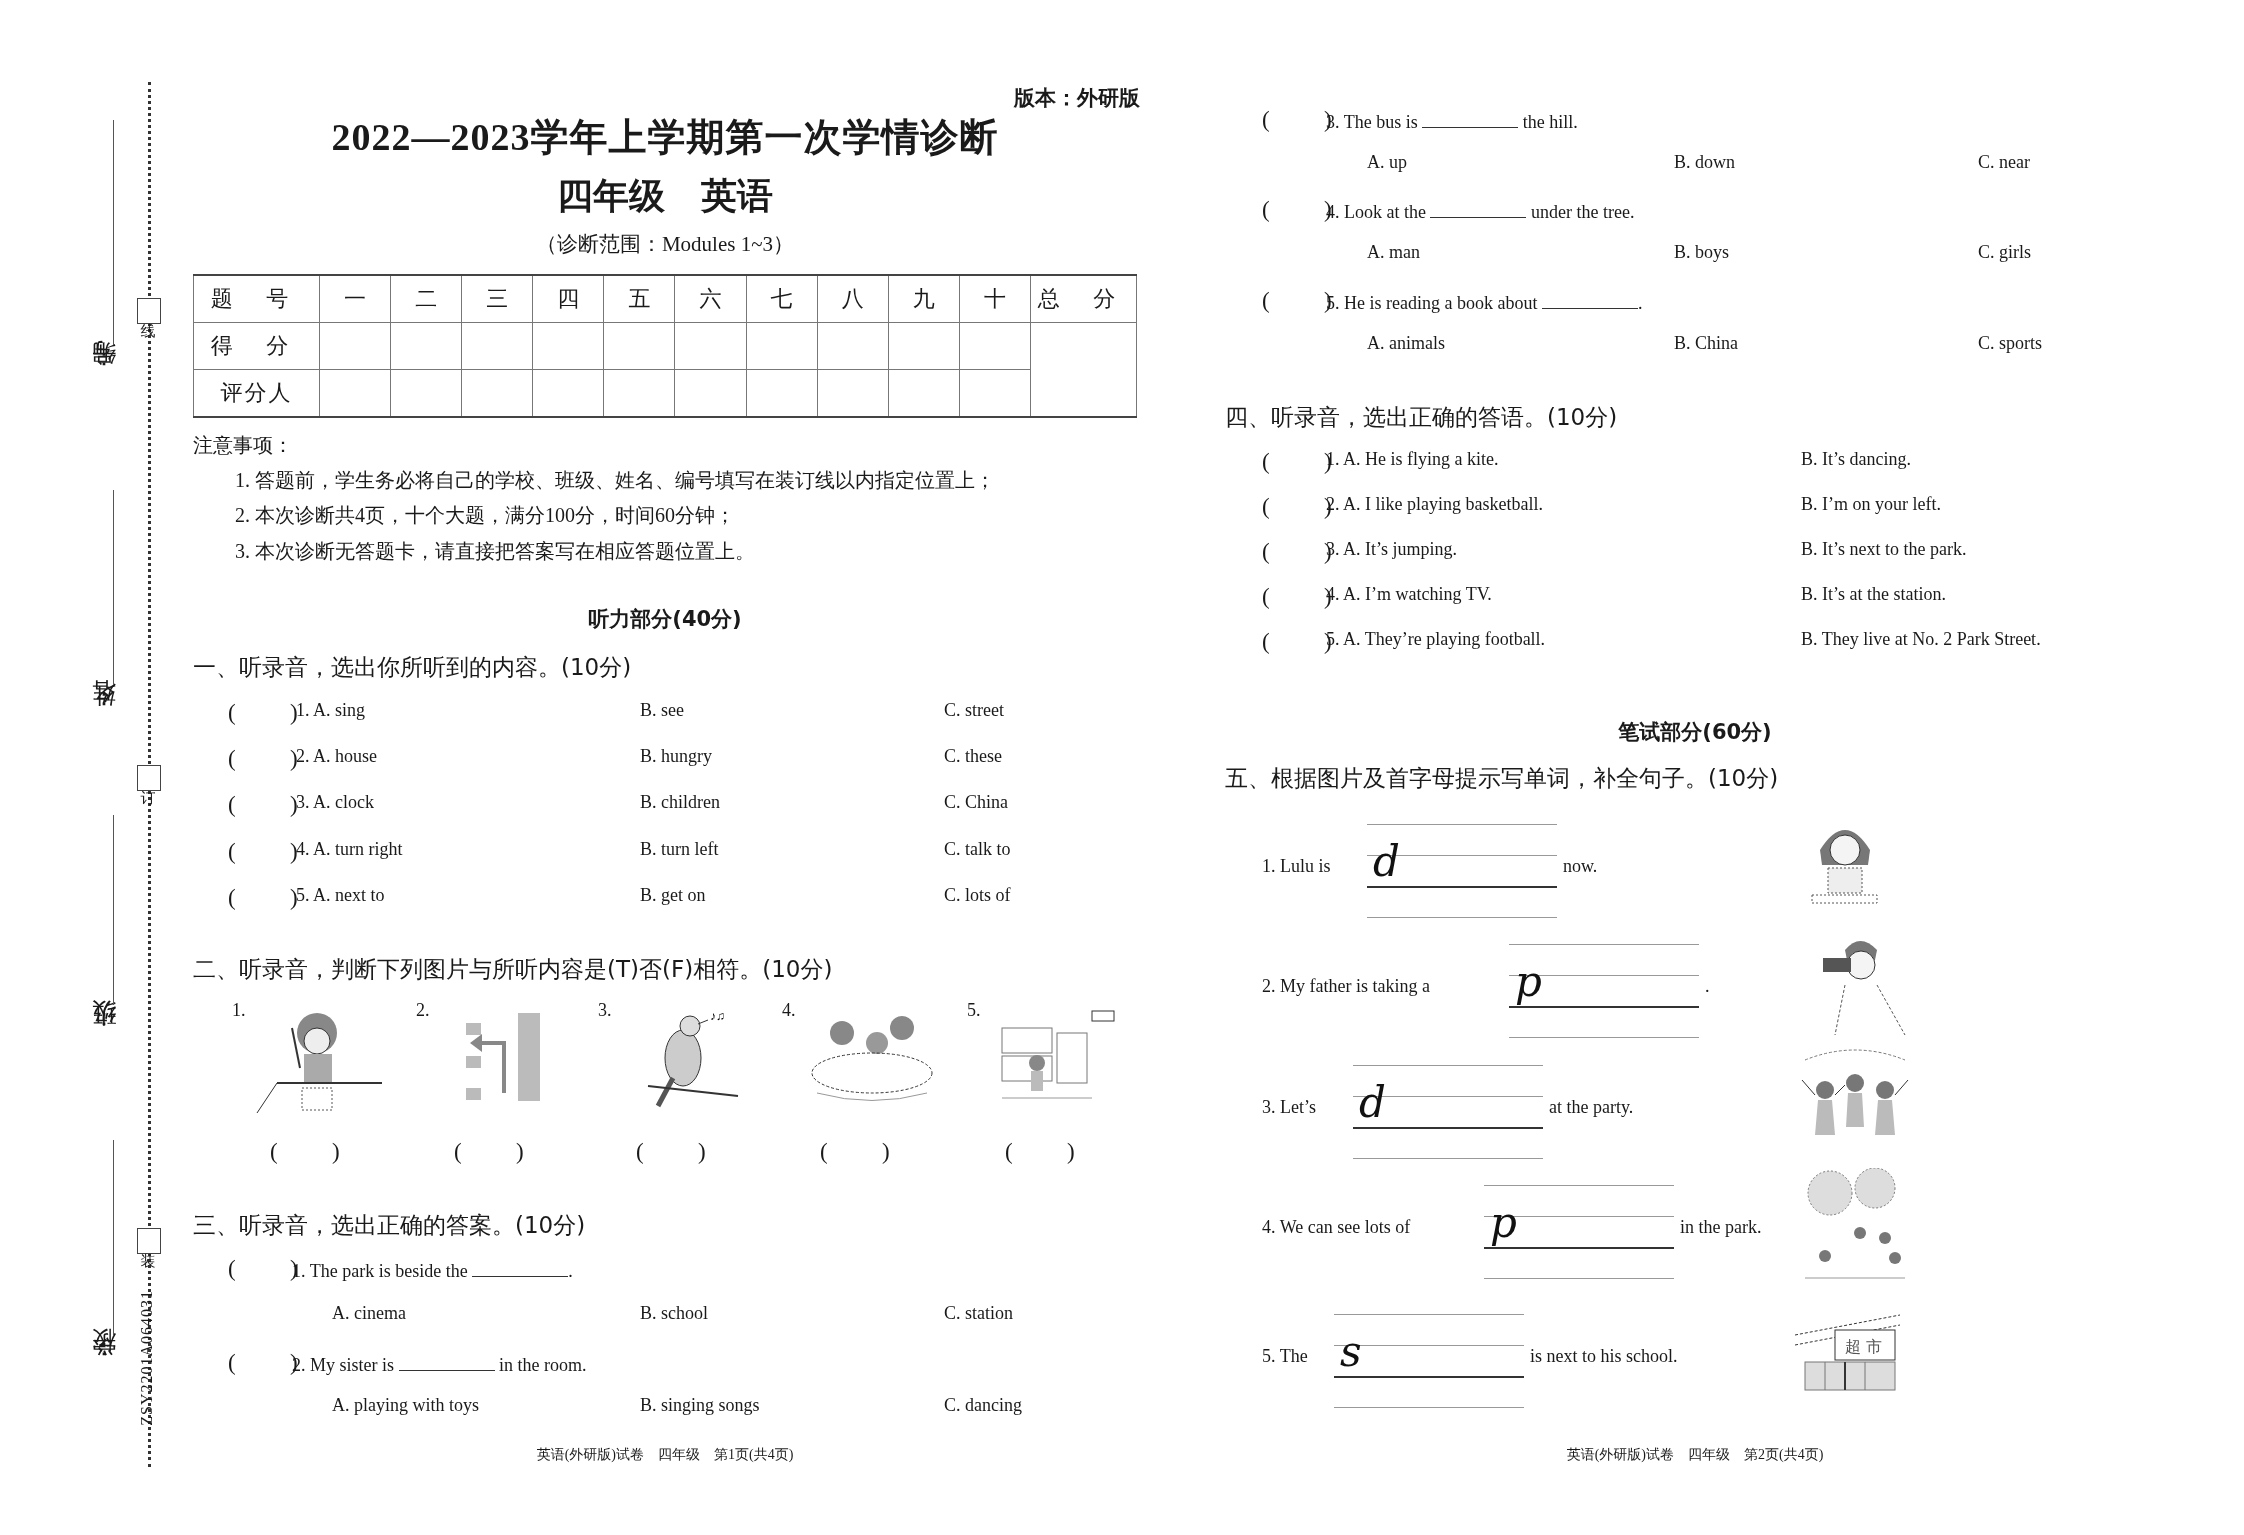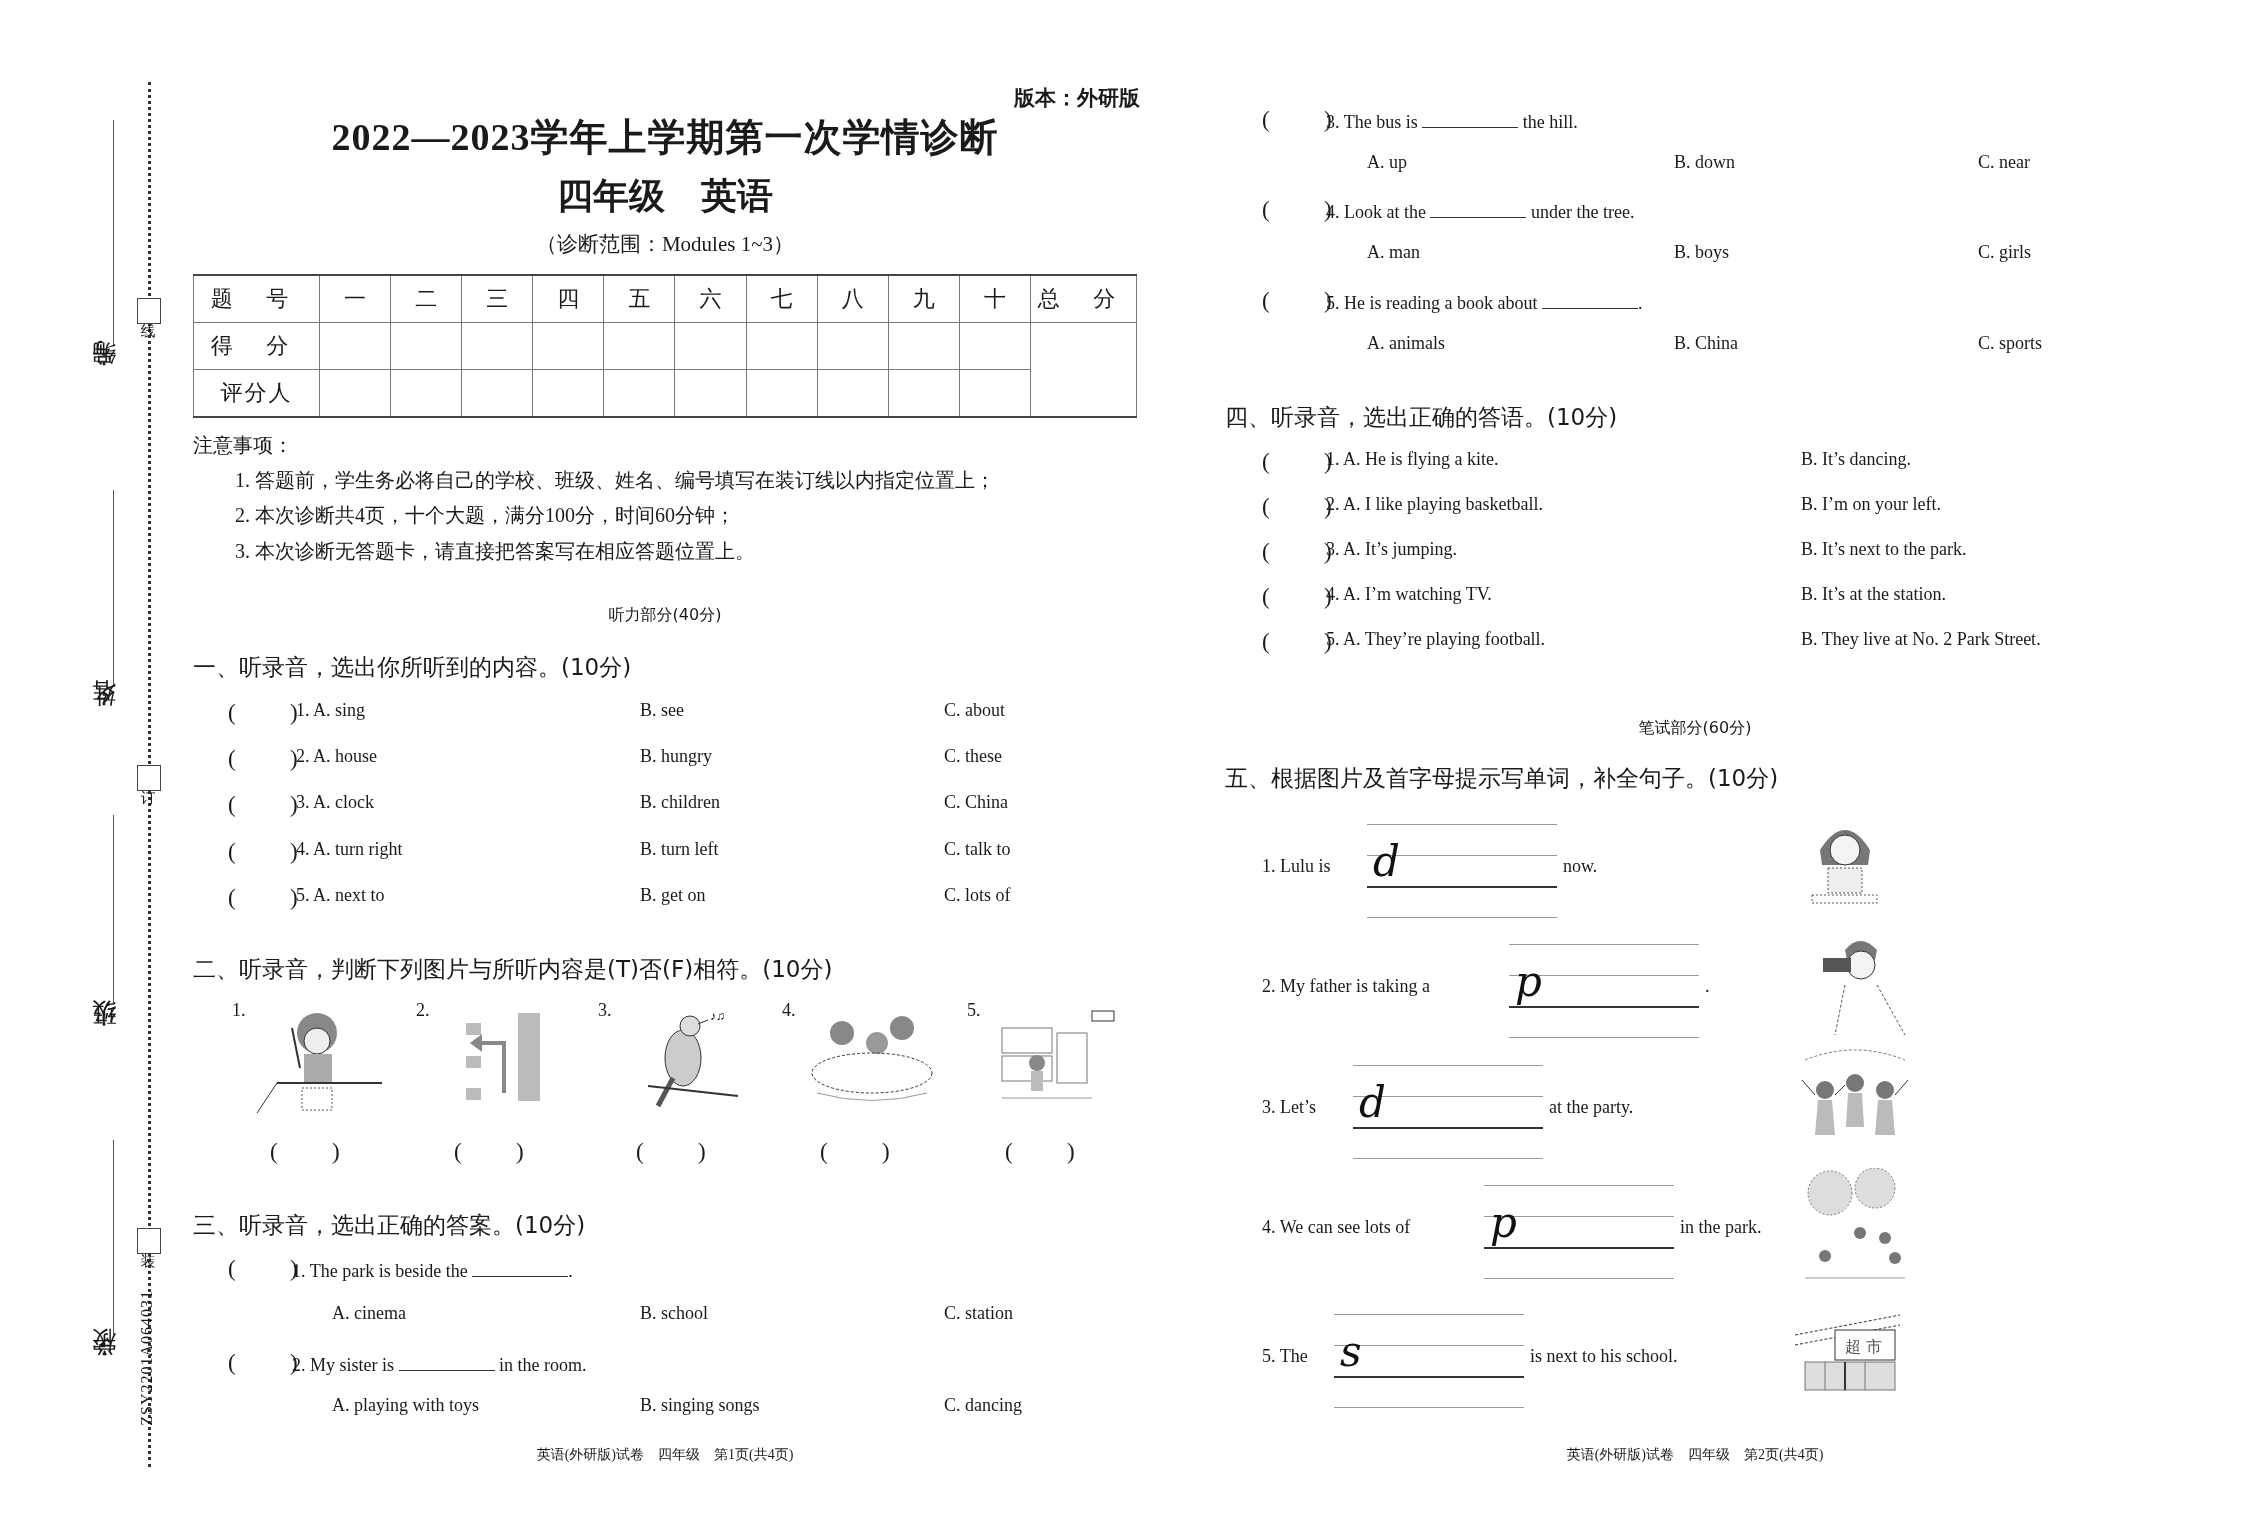--- a/index.html
+++ b/index.html
@@ -28,21 +28,21 @@
 
   table.score { position:absolute; left:193px; top:274px; width:944px; height:142px;
                 border-collapse:collapse; border-top:2px solid #444; border-bottom:2px solid #444; }
   table.score td { border:1px solid #777; text-align:center; font-size:22px; padding:0; height:46px; }
   table.score td.rh { width:125px; letter-spacing:14px; }
   table.score td.total { width:105px; letter-spacing:14px; }
 
   .notes-h { left:193px; top:432px; font-size:20px; }
   .note { left:235px; font-size:20px; }
 
-  .part-h { font-size:16px; font-weight:normal; }
+  .part-h { font-size:21px; font-weight:bold; }
   .sec-h { font-size:23px; }
   .q { font-size:18px; }
   .paren { font-size:23px; }
   .blank { display:inline-block; width:96px; border-bottom:1.5px solid #333; height:20px; vertical-align:baseline; }
 
   
   .wl { position:absolute; height:94px; }
   .wl .ln { position:absolute; left:0; right:0; height:0; }
   .wl .l1 { top:0; border-top:1.5px solid #999; }
   .wl .l2 { top:31px; border-top:1.5px solid #999; }
@@ -129,21 +129,21 @@
 
 <div class="abs hei part-h" style="left:193px;width:944px;text-align:center;top:605px">听力部分(40分)</div>
 
 <div class="abs hei sec-h" style="left:193px;top:652px">一、听录音，选出你所听到的内容。(10分)</div>
 <div id="sec1">
     <div class="abs paren" style="left: 228px; top: 700px;">(</div>
     <div class="abs" style="left: 240px; top: 700px; width: 48px; height: 28px;"></div>
     <div class="abs paren" style="left: 290px; top: 700px;">)</div>
     <div class="abs q" style="left: 296px; top: 700px;">1. A. sing</div>
     <div class="abs q" style="left: 640px; top: 700px;">B. see</div>
-    <div class="abs q" style="left: 944px; top: 700px;">C. about</div>
+    <div class="abs q" style="left: 944px; top: 700px;">C. street</div>
     <div class="abs paren" style="left: 228px; top: 746px;">(</div>
     <div class="abs" style="left: 240px; top: 746px; width: 48px; height: 28px;"></div>
     <div class="abs paren" style="left: 290px; top: 746px;">)</div>
     <div class="abs q" style="left: 296px; top: 746px;">2. A. house</div>
     <div class="abs q" style="left: 640px; top: 746px;">B. hungry</div>
     <div class="abs q" style="left: 944px; top: 746px;">C. these</div>
     <div class="abs paren" style="left: 228px; top: 792px;">(</div>
     <div class="abs" style="left: 240px; top: 792px; width: 48px; height: 28px;"></div>
     <div class="abs paren" style="left: 290px; top: 792px;">)</div>
     <div class="abs q" style="left: 296px; top: 792px;">3. A. clock</div>

